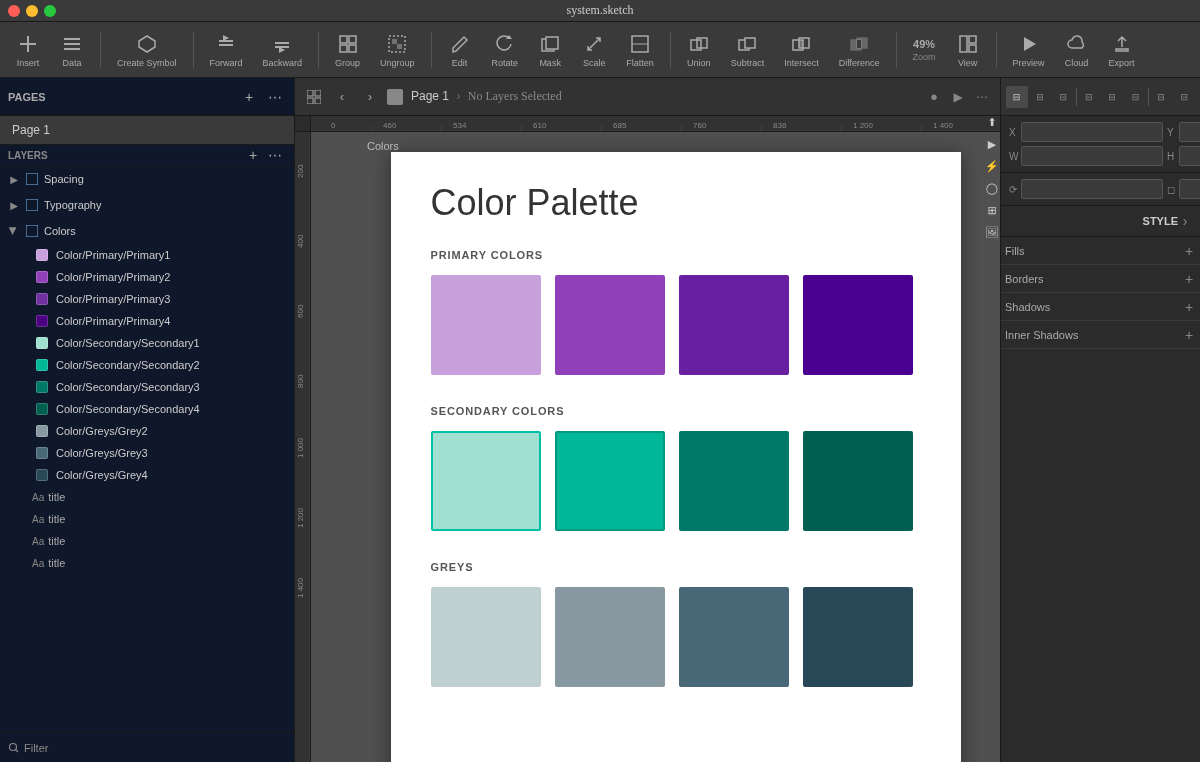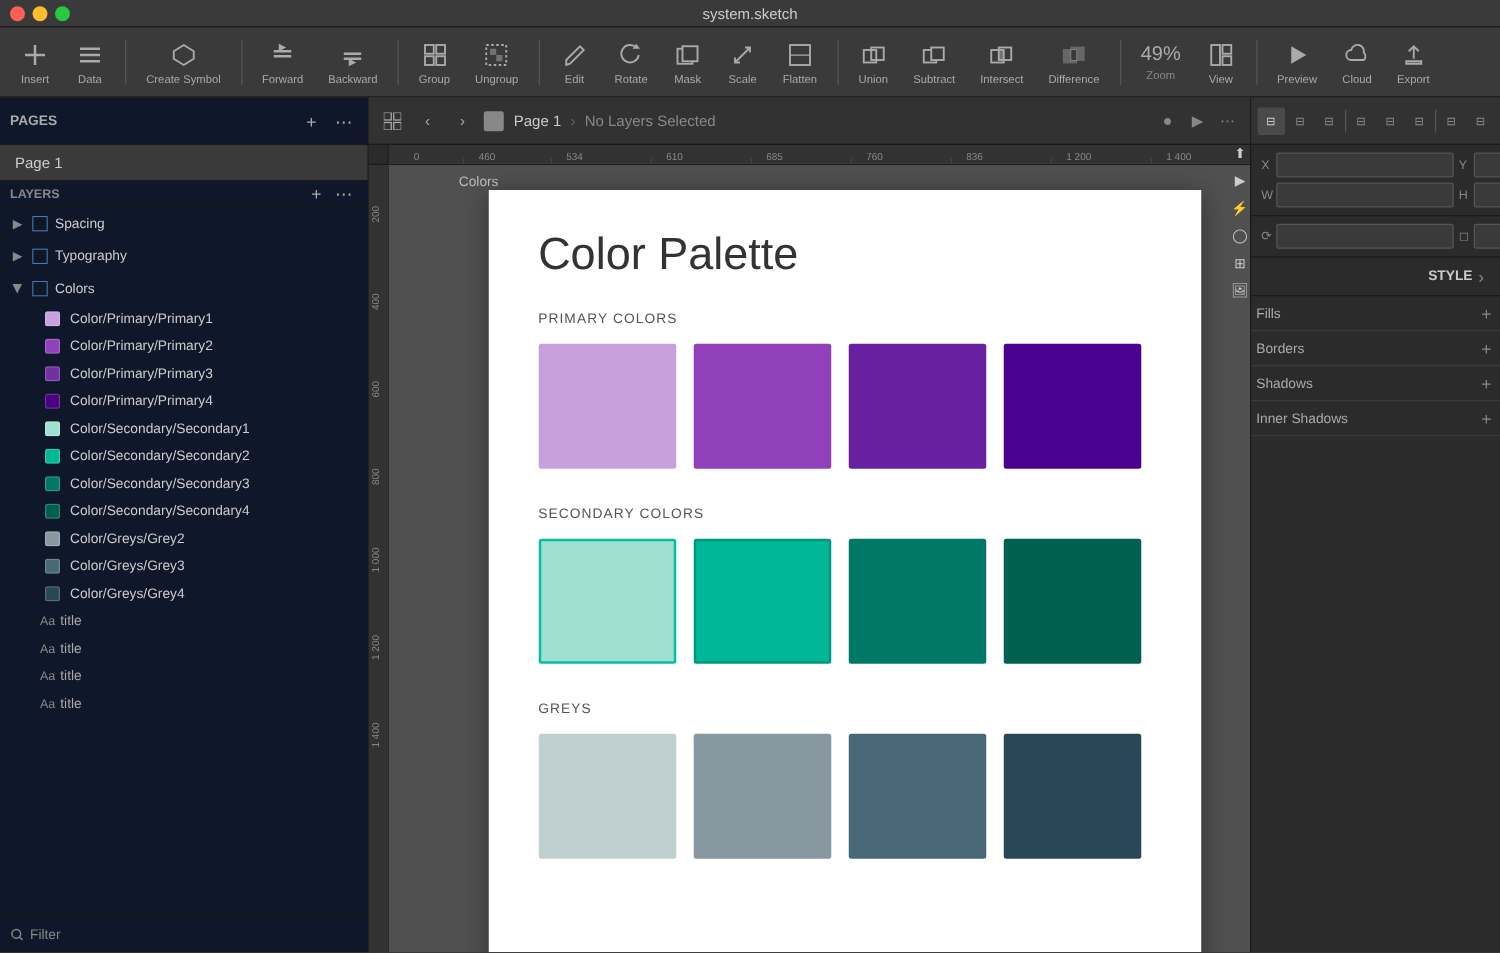--- a/index.html
+++ b/index.html
@@ -24,20 +24,21 @@
     .titlebar-btn {
       width: 12px; height: 12px;
       border-radius: 50%;
     }
     .btn-close { background: #ff5f57; }
     .btn-min { background: #febc2e; }
     .btn-max { background: #28c840; }
     .titlebar-title {
       color: #ccc;
       font-size: 12px;
+      font-family: Liberation Serif, serif;
     }
 
     
     .toolbar {
       background: #3a3a3a;
       height: 56px;
       display: flex;
       align-items: center;
       padding: 0 8px;
       border-bottom: 1px solid #1a1a1a;
@@ -164,21 +165,21 @@
     }
 
     .palette-title {
       font-size: 36px;
       font-weight: 300;
       color: #333;
       margin-bottom: 24px;
     }
     .section-title {
       font-size: 11px;
-      font-weight: 400;
+      font-weight: 700;
       letter-spacing: 0.08em;
       color: #555;
       margin-bottom: 14px;
       margin-top: 25px;
     }
     .color-row {
       display: flex;
       gap: 14px;
       margin-bottom: 30px;
     }
@@ -471,21 +472,21 @@
       <svg width="20" height="20" viewBox="0 0 20 20">
           <rect x="2" y="6" width="10" height="10" fill="#aaa" opacity="0.4" stroke="#aaa" stroke-width="1.5"></rect>
           <rect x="8" y="4" width="10" height="10" fill="#aaa" opacity="0.4" stroke="#aaa" stroke-width="1.5"></rect>
           <rect x="8" y="6" width="4" height="8" fill="#3a3a3a"></rect>
         </svg>
     </div>
     <span class="toolbar-label">Difference</span>
   </div>
   <div class="toolbar-divider"></div>
   <div style="display:flex;flex-direction:column;align-items:center;padding:4px 8px;gap:2px;">
-    <div style="color:#aaa;font-size:16px;">49%</div>
+    <div style="color:#aaa;font-size:11px;font-weight:bold;">49%</div>
     <span style="color:#888;font-size:9px;">Zoom</span>
   </div>
   <div class="toolbar-group">
     <div class="toolbar-icon">
       <svg width="20" height="20" viewBox="0 0 20 20">
           <rect x="2" y="2" width="7" height="16" fill="none" stroke="#aaa" stroke-width="1.5"></rect>
           <rect x="11" y="2" width="7" height="7" fill="none" stroke="#aaa" stroke-width="1.5"></rect>
           <rect x="11" y="11" width="7" height="7" fill="none" stroke="#aaa" stroke-width="1.5"></rect>
         </svg>
     </div>
@@ -652,21 +653,21 @@
             <rect x="0" y="8" width="6" height="6" fill="none" stroke="#aaa" stroke-width="1"></rect>
             <rect x="8" y="8" width="6" height="6" fill="none" stroke="#aaa" stroke-width="1"></rect>
           </svg>
       </div>
       <div class="canvas-nav-btn">‹</div>
       <div class="canvas-nav-btn">›</div>
       <div style="width:16px;height:16px;background:#888;border-radius:2px;"></div>
       <span class="breadcrumb">
         <span style="color:#ccc;cursor:pointer;">Page 1</span>
         <span style="color:#666;">›</span>
-        <span style="color:#888;">No Layers Selected</span>
+        <span style="color:#888;font-family:Liberation Serif, serif;">No Layers Selected</span>
       </span>
       <div class="play-controls">
         <div style="width:20px;height:20px;display:flex;align-items:center;justify-content:center;color:#888;font-size:12px;">⏺</div>
         <div style="width:20px;height:20px;display:flex;align-items:center;justify-content:center;color:#888;font-size:12px;">▶</div>
         <div style="width:20px;height:20px;display:flex;align-items:center;justify-content:center;color:#888;font-size:12px;">⋯</div>
       </div>
     </div>
 
     <div style="display:flex;">
       <div style="width:16px;height:16px;background:#2b2b2b;border-right:1px solid #1a1a1a;border-bottom:1px solid #1a1a1a;"></div>

